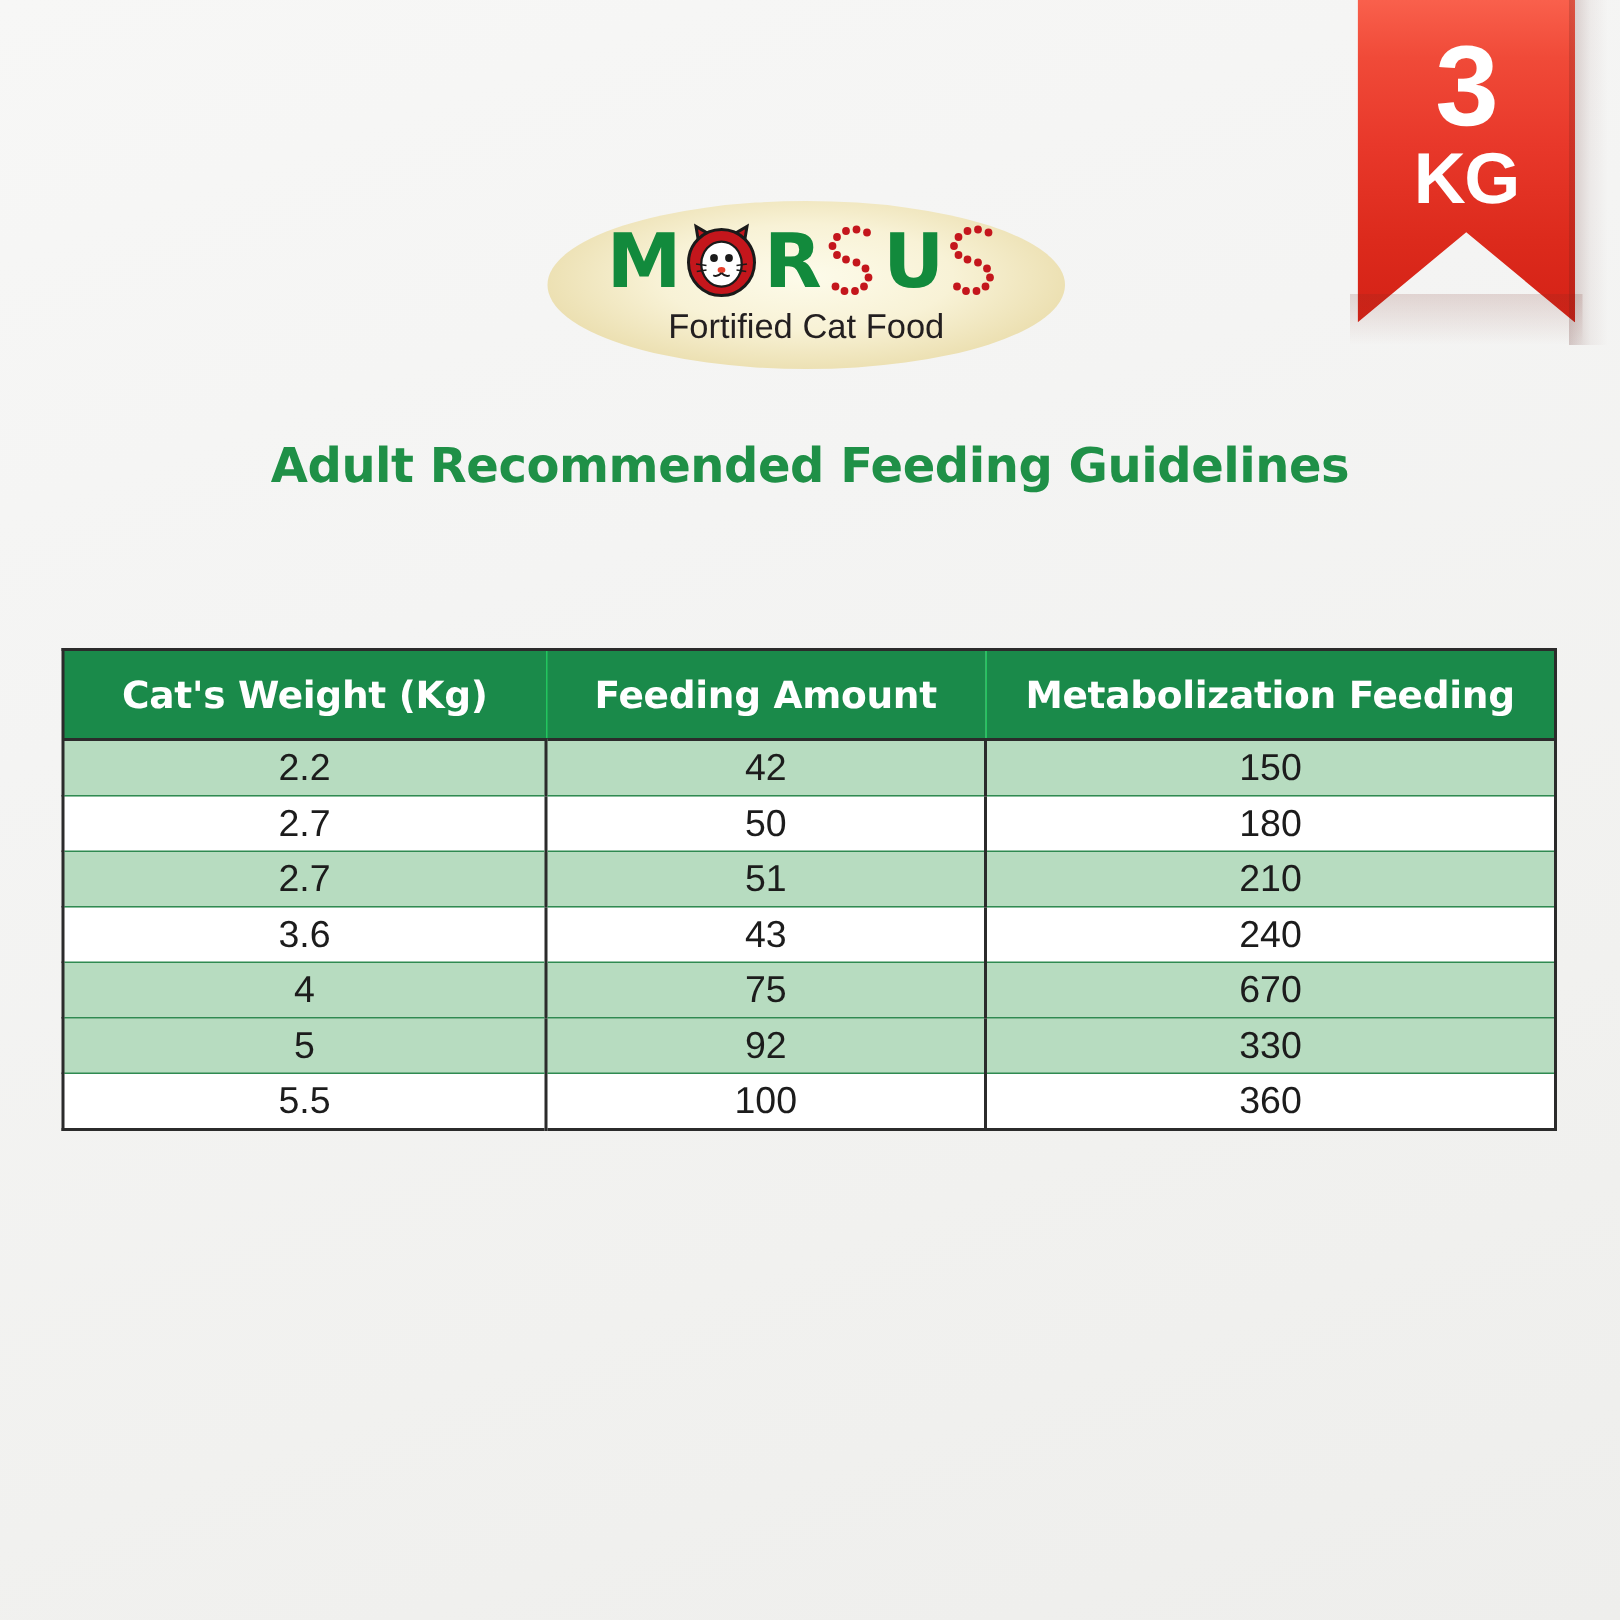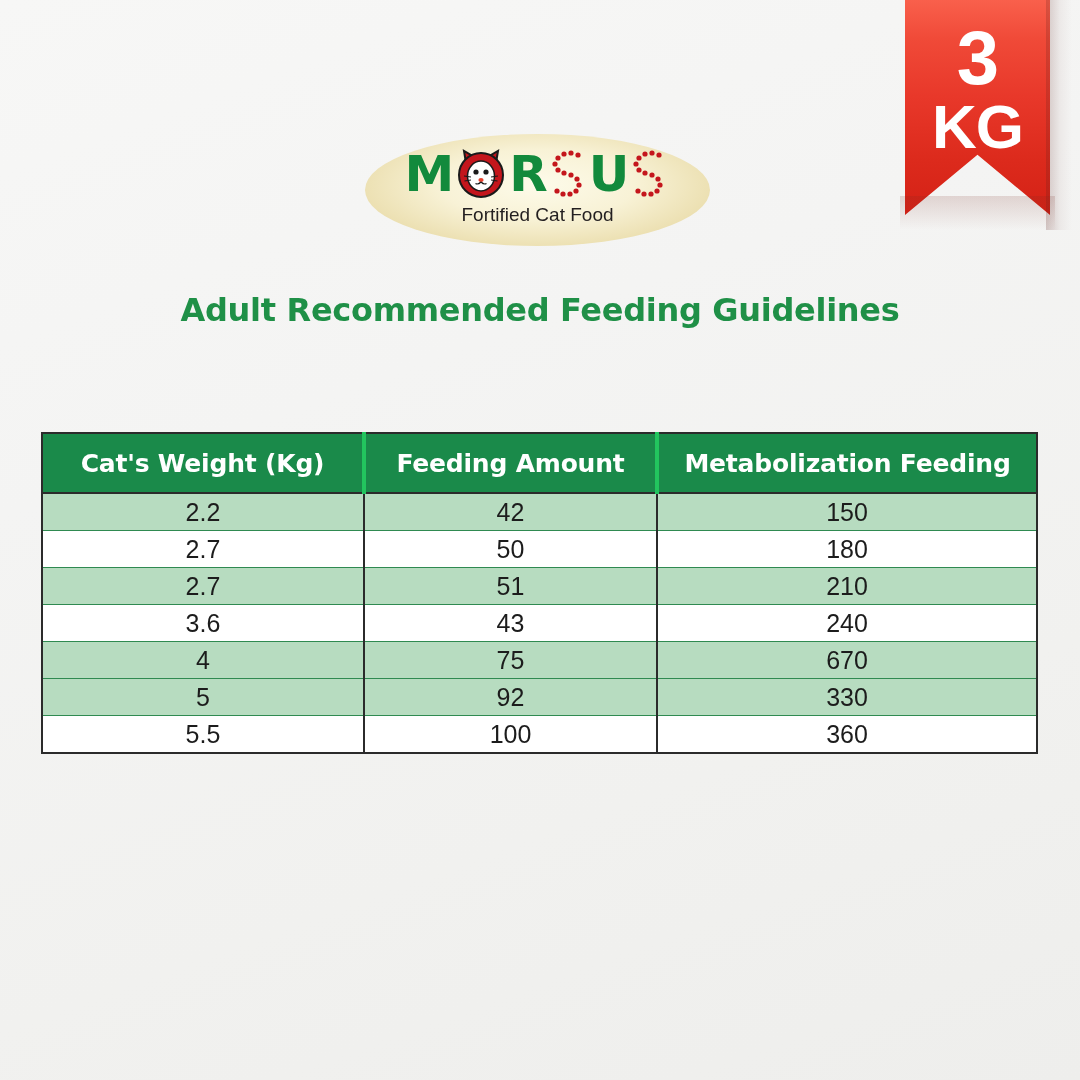--- a/index.html
+++ b/index.html
@@ -52,21 +52,21 @@
   }
   .ribbon-weight {
     color: #ffffff;
     font-size: 76px;
     font-weight: bold;
     line-height: 0.95;
     letter-spacing: -1px;
   }
   .ribbon-unit {
     color: #ffffff;
-    font-size: 62px;
+    font-size: 48px;
     font-weight: bold;
     line-height: 1;
     letter-spacing: -1px;
     margin-top: 2px;
   }
 
   
   .logo {
     position: absolute;
     left: 365px;
@@ -102,21 +102,21 @@
     width: 54px;
     height: 54px;
     margin: 0 1px;
   }
   .logo-tagline {
     position: absolute;
     left: 0;
     top: 70px;
     width: 345px;
     text-align: center;
-    font-size: 19px;
+    font-size: 23px;
     color: #231f20;
     font-family: "Liberation Sans", sans-serif;
   }
   .paw-s {
     width: 40px;
     height: 54px;
     position: relative;
     margin: 0 1px;
   }
   .paw-s svg { display: block; }
@@ -146,21 +146,21 @@
     border: 2px solid #2b2b2b;
     table-layout: fixed;
   }
   .feeding-table th {
     background: #1a8a4a;
     color: #ffffff;
     font-size: 25px;
     font-weight: bold;
     height: 58px;
     padding: 0;
-    border-right: 4px solid #22c55e;
+    border-right: 1px solid #22c55e;
     border-bottom: 2px solid #2b2b2b;
     text-align: center;
     font-family: "DejaVu Sans", sans-serif;
     letter-spacing: -0.2px;
   }
   .feeding-table th:last-child { border-right: none; }
   .feeding-table td {
     font-size: 25px;
     color: #1c1c1c;
     height: 36px;

